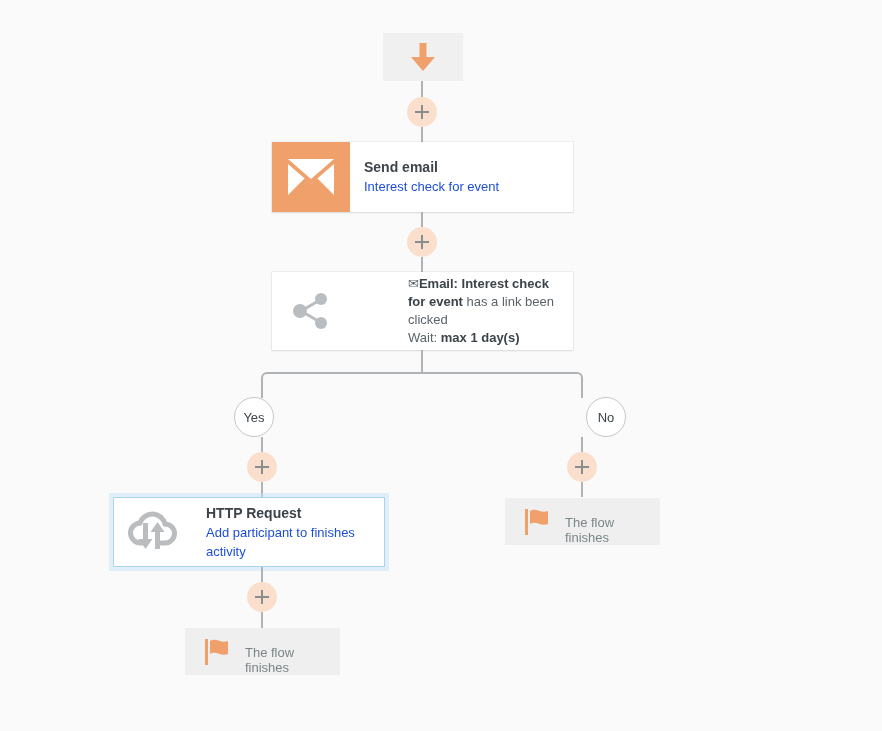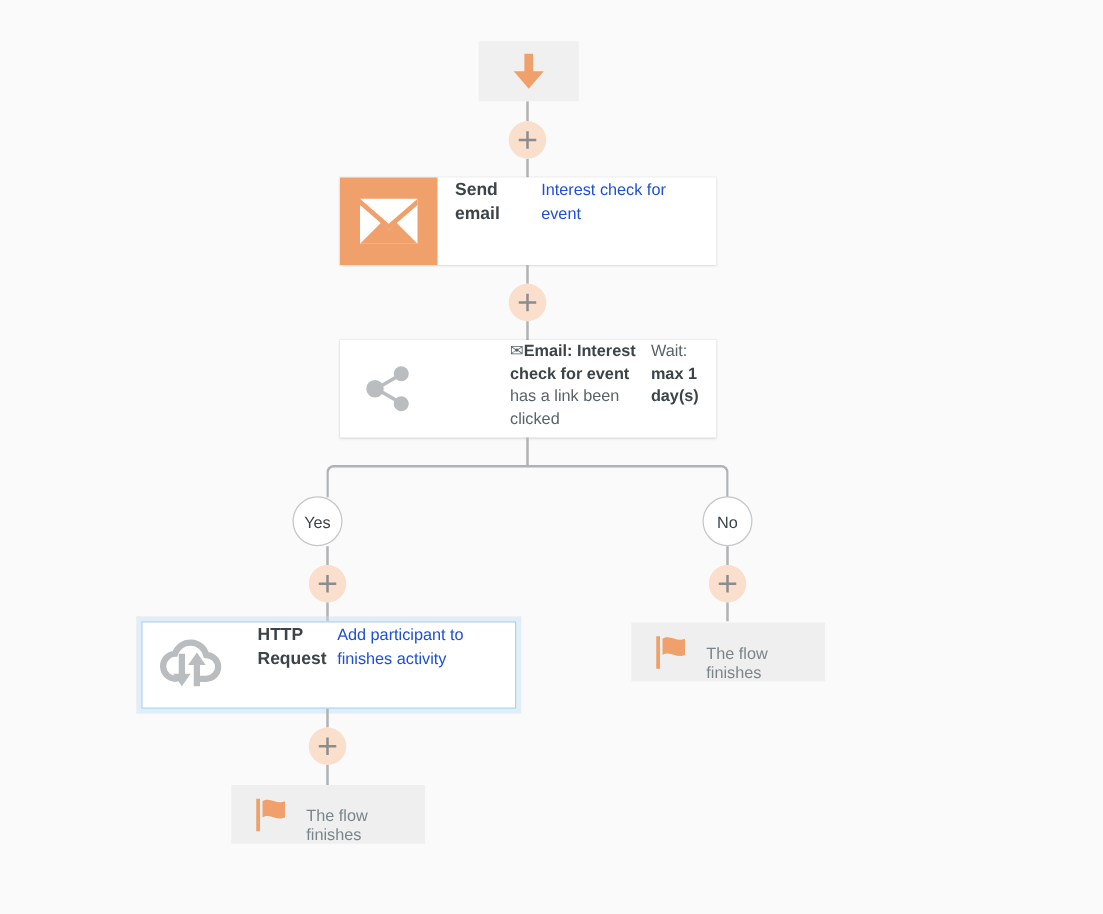--- a/index.html
+++ b/index.html
@@ -87,21 +87,21 @@
   }
   .card-icon-panel.orange {
     background: #f0a06a;
   }
   .card-icon-panel.plain {
     background: transparent;
   }
   .card-body {
     flex: 1 1 auto;
     display: flex;
-    flex-direction: row;
+    flex-direction: column;
     justify-content: center;
     padding: 0 14px;
   }
   .card-title {
     font-size: 14px;
     font-weight: bold;
     color: #3c4449;
     line-height: 19px;
   }
   .card-sub {
@@ -229,39 +229,39 @@
     </div>
   </div>
 
   <div class="vline" style="left:421px; top:350px; height:22px;"></div>
   <div class="branch-bracket" style="left:261px; top:372px; width:322px; height:26px;"></div>
 
   <div class="branch-circle" style="left:234px; top:397px;">
     <span>Yes</span>
   </div>
 
-  <div class="branch-circle" style="left:562px; top:397px;">
+  <div class="branch-circle" style="left:586px; top:397px;">
     <span>No</span>
   </div>
 
   <div class="vline" style="left:261px; top:437px; height:15px;"></div>
   <div class="plus-btn" style="left:247px; top:452px;">
     <span class="bar-h"></span>
     <span class="bar-v"></span>
   </div>
   <div class="vline" style="left:261px; top:482px; height:15px;"></div>
 
   <div class="vline" style="left:581px; top:437px; height:15px;"></div>
   <div class="plus-btn" style="left:567px; top:452px;">
     <span class="bar-h"></span>
     <span class="bar-v"></span>
   </div>
   <div class="vline" style="left:581px; top:482px; height:15px;"></div>
 
-  <div class="card selected" style="left:113px; top:497px; width:300px; height:70px;">
+  <div class="card selected" style="left:113px; top:497px; width:272px; height:70px;">
     <div class="card-icon-panel plain">
       <span>
         <svg width="52" height="46" viewBox="0 0 52 46">
           <path d="M14 34 A10 10 0 0 1 13 14 A13 13 0 0 1 38 15 A9 9 0 0 1 38 34 L33 34" fill="none" stroke="#b9bdbf" stroke-width="5" stroke-linecap="round"></path>
           <g fill="#b9bdbf">
             <rect x="16" y="14" width="5" height="18"></rect>
             <polygon points="11.5,30 25.5,30 18.5,40"></polygon>
             <rect x="28" y="20" width="5" height="20"></rect>
             <polygon points="23.5,23 37.5,23 30.5,13"></polygon>
           </g>

